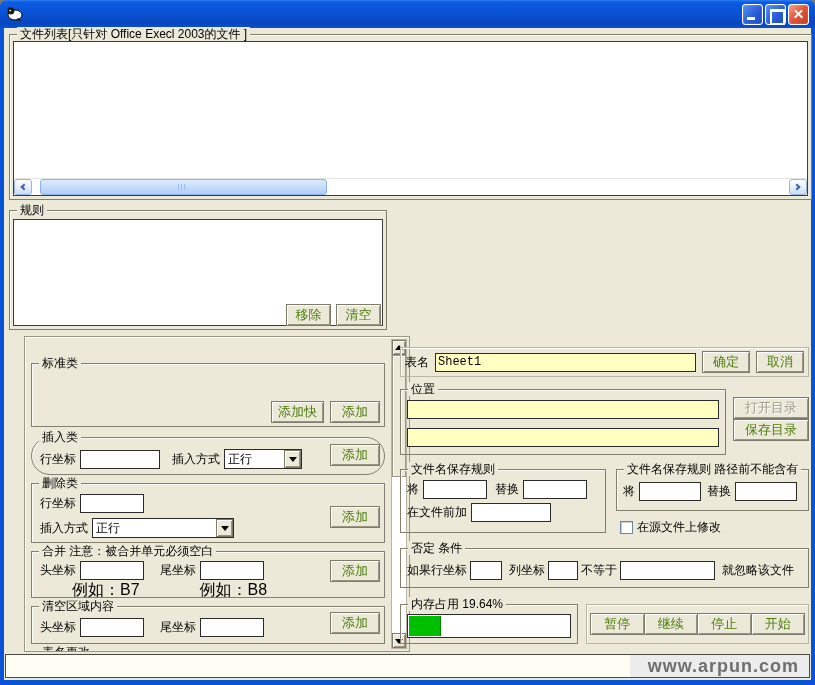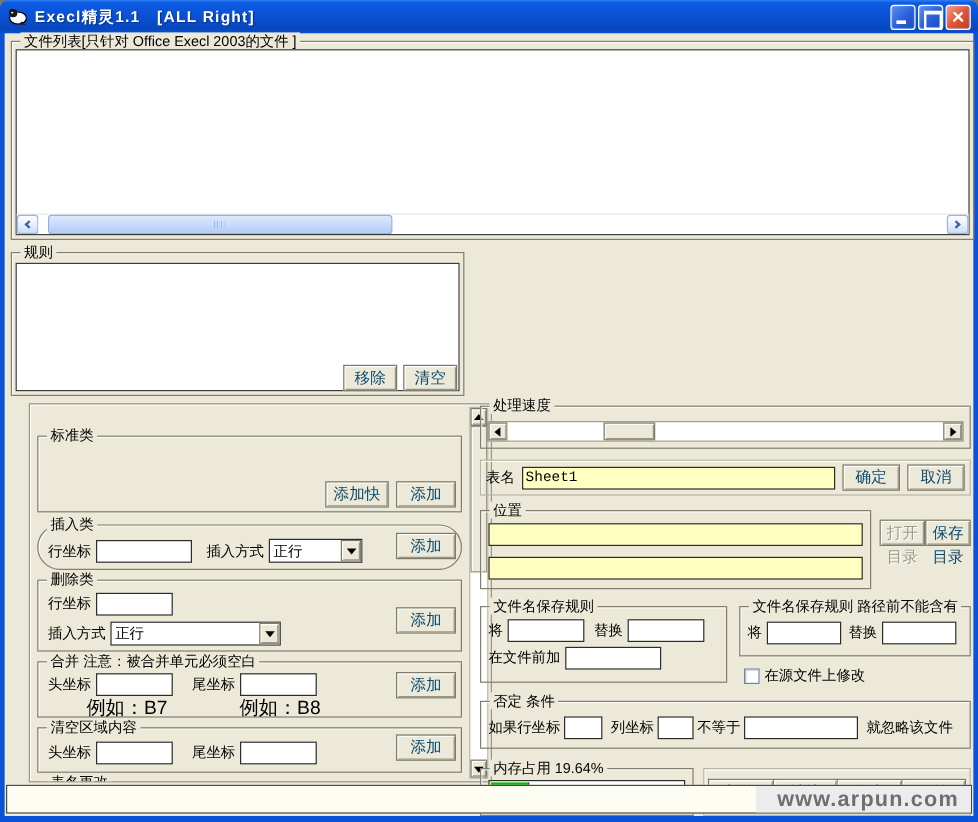--- a/index.html
+++ b/index.html
@@ -35,21 +35,21 @@
   .tbb.close::after  { transform:rotate(-45deg); }
   
   .client { position:relative; height:652px; background:#ECE9D8; }
   .gb { position:absolute; border:1px solid #827F6E; box-shadow:1px 1px 0 rgba(255,255,255,.8) inset; }
   .gb-label { position:absolute; top:-8px; left:7px; background:#ECE9D8; padding:0 3px; font-size:12px; color:#000; line-height:14px; white-space:nowrap; }
   .listbox { position:absolute; background:#fff; border:1px solid #3c3c3c; }
   label.lb { font-size:12px; color:#000; white-space:nowrap; }
   .tb { background:#fff; border:1px solid #2b2b2b; height:19px; font-size:12px; padding:0 2px; font-family:"Liberation Mono","DejaVu Sans Mono",monospace; }
   .tb.yellow { background:#FFFFC2; }
   .btn {
-    background:#ECE9D8; border:1px solid #7d7b6b; font-size:13px; color:#0c4a6e; text-align:center;
+    background:#ECE9D8; border:1px solid #7d7b6b; font-size:13px; color:#4d7c0f; text-align:center;
     box-shadow:inset 1px 1px 0 #ffffff, inset -1px -1px 0 #989582; line-height:20px; height:22px; cursor:default;
   }
   .btn.disabled { color:#9d9a88; text-shadow:1px 1px 0 #fff; }
   
   .luna-sb { position:absolute; height:17px; background:#fff; display:flex; align-items:stretch; border:1px solid #d6d2c2; }
   .luna-arrow { width:18px; flex:0 0 auto; border:1px solid #98B4E2; border-radius:3px;
     background:linear-gradient(180deg,#FEFEFF 0%,#E9F1FD 45%,#CCDDF8 100%); position:relative; }
   .luna-track { flex:1; position:relative; background:#fff; }
   .luna-thumb { position:absolute; top:0; bottom:0; border:1px solid #8DB0E8; border-radius:3px;
     background:linear-gradient(180deg,#DCE9FC 0%,#C4D9F9 60%,#B0CCF7 100%); }
@@ -93,21 +93,20 @@
   <div class="titlebar">
     <span class="app-icon">
       <svg width="18" height="16" viewBox="0 0 18 16">
         <ellipse cx="9" cy="9" rx="7" ry="5" fill="#fff" stroke="#000"></ellipse>
         <circle cx="5" cy="5" r="3.4" fill="#1a1a1a"></circle>
         <circle cx="4.2" cy="4.4" r="0.9" fill="#fff"></circle>
         <path d="M1 3 L4 1 L5 4 Z" fill="#1a1a1a"></path>
         <path d="M12 12 L16 15 L10 14 Z" fill="#1a1a1a"></path>
       </svg>
     </span>
-    <span class="title-text">Execl精灵1.1   [ALL Right]</span>
     <span class="tb-btns">
       <span class="tbb min"></span>
       <span class="tbb max"></span>
       <span class="tbb close"></span>
     </span>
   </div>
 
   <div class="client">
 
     <div class="gb" style="left:5px; top:6px; width:803px; height:166px;">
@@ -223,49 +222,35 @@
           <span class="cls-thumb-v" style="top:0; height:44%;"></span>
         </span>
         <span class="cls-btn" style="height:15px;">
             <span class="tri down"></span>
           </span>
       </div>
     </div>
 
     <div style="position:absolute; left:391px; top:310px; width:419px; height:314px;">
 
-      <div class="gb" style="position:relative; left:5px; top:0; width:409px; height:36px; position:relative;">
-        <span class="gb-label">处理速度</span>
-        <div class="cls-hsb" style="margin:12px 5px 0 5px;">
-          <span class="cls-btn" style="width:16px;">
-              <span class="tri left"></span>
-            </span>
-          <span class="cls-track">
-            <span class="cls-thumb-h" style="left:22%; width:12%;"></span>
-          </span>
-          <span class="cls-btn" style="width:16px;">
-              <span class="tri right"></span>
-            </span>
-        </div>
-      </div>
 
       <div style="position:relative; margin:9px 5px 0 5px; border:1px solid #b9b6a5; box-shadow:1px 1px 0 #fff inset; padding:3px 4px; display:flex; align-items:center; gap:6px;">
         <label class="lb">表名</label>
         <input class="tb yellow" style="flex: 1 1 0%;" value="Sheet1">
         <div class="btn" style="width:48px;">确定</div>
         <div class="btn" style="width:48px;">取消</div>
       </div>
 
       <div style="display:flex; margin:12px 5px 0 5px; gap:7px;">
         <div class="gb" style="position:relative; flex:1; height:66px;">
           <span class="gb-label">位置</span>
           <input class="tb yellow" style="position: absolute; left: 6px; right: 6px; top: 10px;">
           <input class="tb yellow" style="position: absolute; left: 6px; right: 6px; top: 38px;">
         </div>
-        <div style="width:76px; display:flex; flex-direction:row; justify-content:flex-start; padding:8px 0 2px 0;">
+        <div style="width:76px; display:flex; flex-direction:column; justify-content:flex-start; padding:8px 0 2px 0;">
           <div class="btn disabled">打开目录</div>
           <div class="btn">保存目录</div>
         </div>
       </div>
 
       <div style="display:flex; margin:14px 5px 0 5px; gap:10px;">
         <div class="gb" style="position:relative; width:206px; height:64px;">
           <span class="gb-label">文件名保存规则</span>
           <div class="frow" style="margin:10px 5px 0 6px;">
             <label class="lb">将</label>

